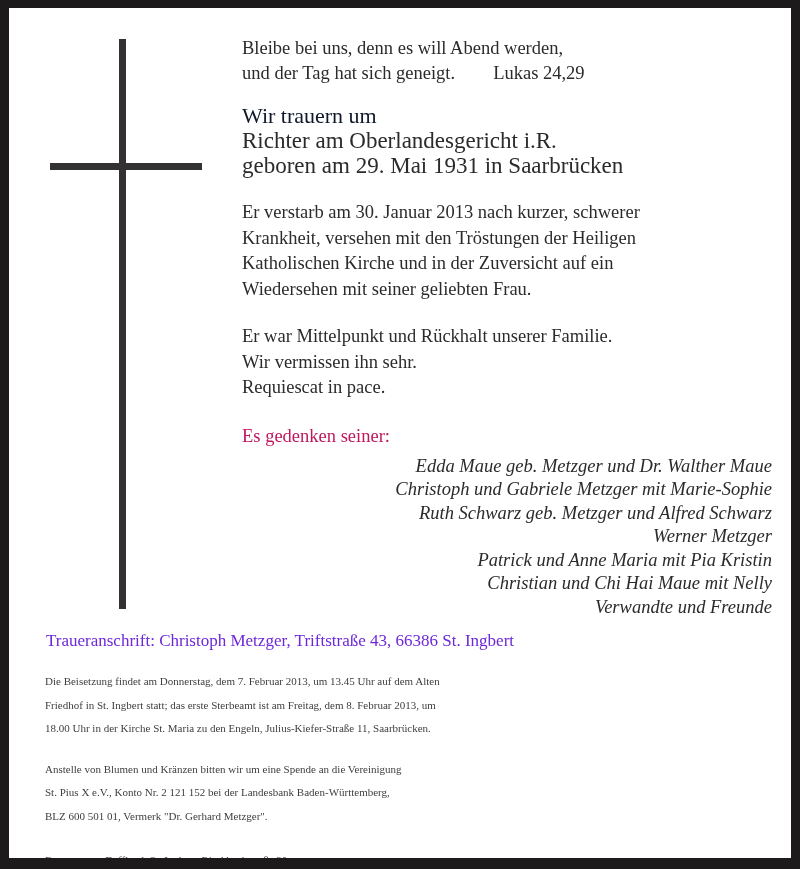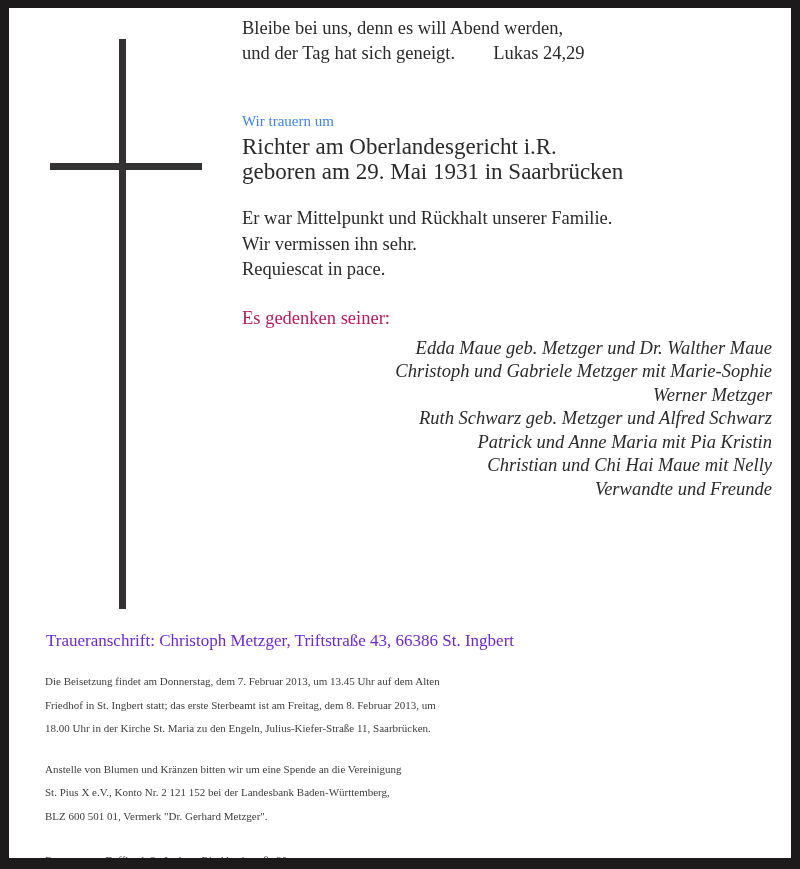--- a/index.html
+++ b/index.html
@@ -56,40 +56,40 @@
     top: 124px;
     width: 152px;
     height: 7px;
     background: #333131;
   }
 
   
   .column {
     position: absolute;
     left: 233px;
-    top: 8px;
+    top: 28px;
     width: 530px;
   }
 
   .verse {
     font-size: 18.5px;
     line-height: 25px;
     color: #2b2b2b;
     white-space: pre-line;
   }
   .verse .ref {
     display: inline-block;
     padding-left: 38px;
   }
 
   .lead {
-    margin-top: 43px;
-    font-size: 15px;
-    line-height: 25px;
-    color: #3b82f6;
+    margin-top: 17px;
+    font-size: 22px;
+    line-height: 25px;
+    color: #0f172a;
   }
 
   .deceased-name {
     margin-top: 14px;
     font-size: 37px;
     font-weight: bold;
     line-height: 44px;
     letter-spacing: -0.2px;
     color: #121212;
   }
@@ -169,32 +169,36 @@
       <div class="verse"><span>Bleibe bei uns, denn es will Abend werden,
 und der Tag hat sich geneigt.</span><span class="ref">Lukas 24,29</span></div>
 
       <div class="lead">Wir trauern um</div>
 
 
       <div class="subline">Richter am Oberlandesgericht i.R.</div>
 
       <div class="subline">geboren am 29. Mai 1931 in Saarbrücken</div>
 
+      <div class="para">Er verstarb am 30. Januar 2013 nach kurzer, schwerer
+Krankheit, versehen mit den Tröstungen der Heiligen
+Katholischen Kirche und in der Zuversicht auf ein
+Wiedersehen mit seiner geliebten Frau.</div>
 
       <div class="para">Er war Mittelpunkt und Rückhalt unserer Familie.
 Wir vermissen ihn sehr.
 Requiescat in pace.</div>
 
       <div class="mourners-intro">Es gedenken seiner:</div>
 
       <div class="mourners">
         <span class="mourner-line">Edda Maue geb. Metzger und Dr. Walther Maue</span>
         <span class="mourner-line">Christoph und Gabriele Metzger mit Marie-Sophie</span>
+        <span class="mourner-line">Ruth Schwarz geb. Metzger und Alfred Schwarz</span>
         <span class="mourner-line">Werner Metzger</span>
-        <span class="mourner-line">Ruth Schwarz geb. Metzger und Alfred Schwarz</span>
         <span class="mourner-line">Patrick und Anne Maria mit Pia Kristin</span>
         <span class="mourner-line">Christian und Chi Hai Maue mit Nelly</span>
         <span class="mourner-line">Verwandte und Freunde</span>
       </div>
 
     </div>
 
     <div class="footer">
 
       <div class="contact-address">Traueranschrift: Christoph Metzger, Triftstraße 43, 66386 St. Ingbert</div>

